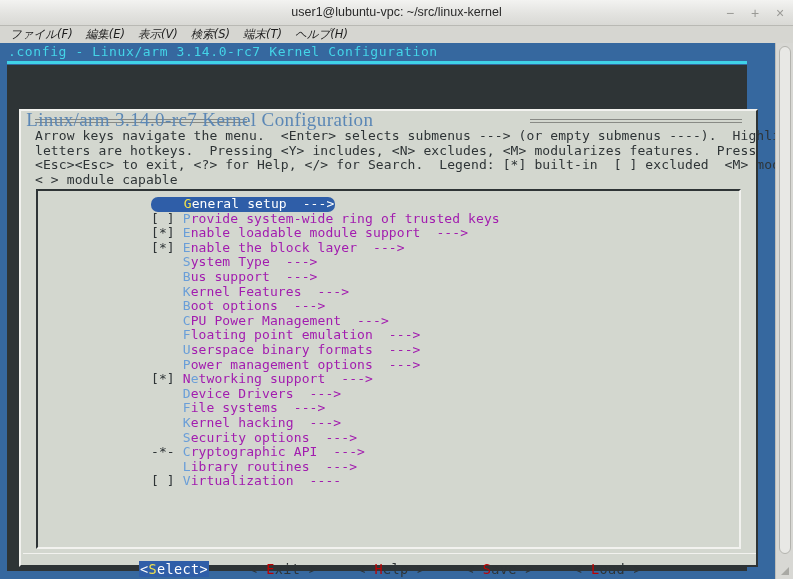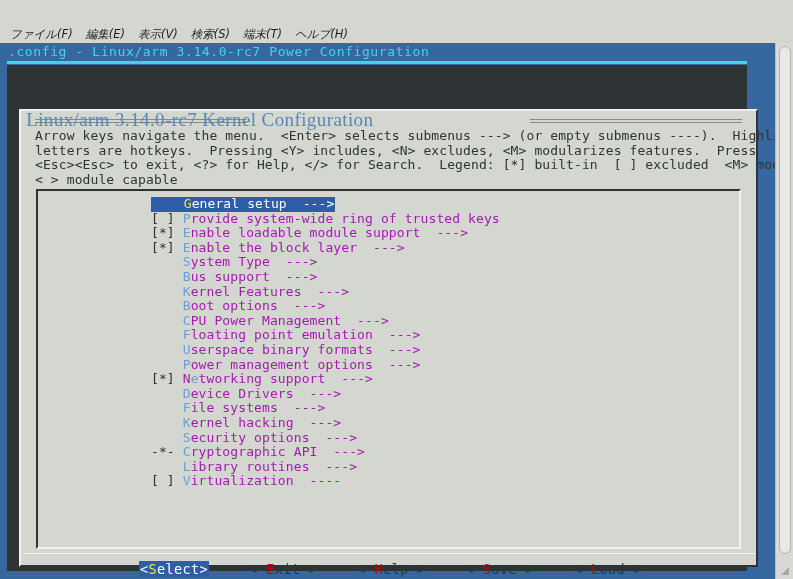--- a/index.html
+++ b/index.html
@@ -194,20 +194,21 @@
     font-size: 13px;
     line-height: 14.6px;
     color: #2e3436;
     white-space: pre;
     letter-spacing: 0.1px;
   }
   .mrow {
     display: block;
     height: 14.6px;
     white-space: pre;
+    border-radius: 7px;
   }
   .mrow .tag  { color: #2e3436; }
   .mrow .hot  { color: #6a9ed8; }
   .mrow .rest { color: #a21caf; }
   .mrow.selected {
     background: #2f5ea8;
     display: inline-block;
     padding: 0 1px;
   }
   .mrow.selected .tag,
@@ -277,33 +278,41 @@
     width: 0; height: 0;
     border-left: 8px solid transparent;
     border-bottom: 8px solid #a9a9a4;
   }
 </style>
 </head>
 <body>
 
 <div id="window">
 
+  <div id="titlebar">
+    <div id="title-text">user1@lubuntu-vpc: ~/src/linux-kernel</div>
+    <div id="wincontrols">
+      <div class="wbtn">−</div>
+      <div class="wbtn">+</div>
+      <div class="wbtn">×</div>
+    </div>
+  </div>
 
   <div id="menubar">
       <div class="mitem">ファイル(F)</div>
       <div class="mitem">編集(E)</div>
       <div class="mitem">表示(V)</div>
       <div class="mitem">検索(S)</div>
       <div class="mitem">端末(T)</div>
       <div class="mitem">ヘルプ(H)</div>
     </div>
 
   <div id="terminal">
     <div id="term-head">
-      <div id="term-head-title">.config - Linux/arm 3.14.0-rc7 Power Configuration</div>
+      <div id="term-head-title">.config - Linux/arm 3.14.0-rc7 Kernel Configuration</div>
       <div id="term-head-rule"></div>
     </div>
 
     <div id="term-dark"></div>
 
     <div id="dialog">
       <div id="dlg-title-rule-l"></div>
       <div id="dlg-title-rule-r"></div>
       <div id="dlg-title"> Linux/arm 3.14.0-rc7 Kernel Configuration </div>
 

